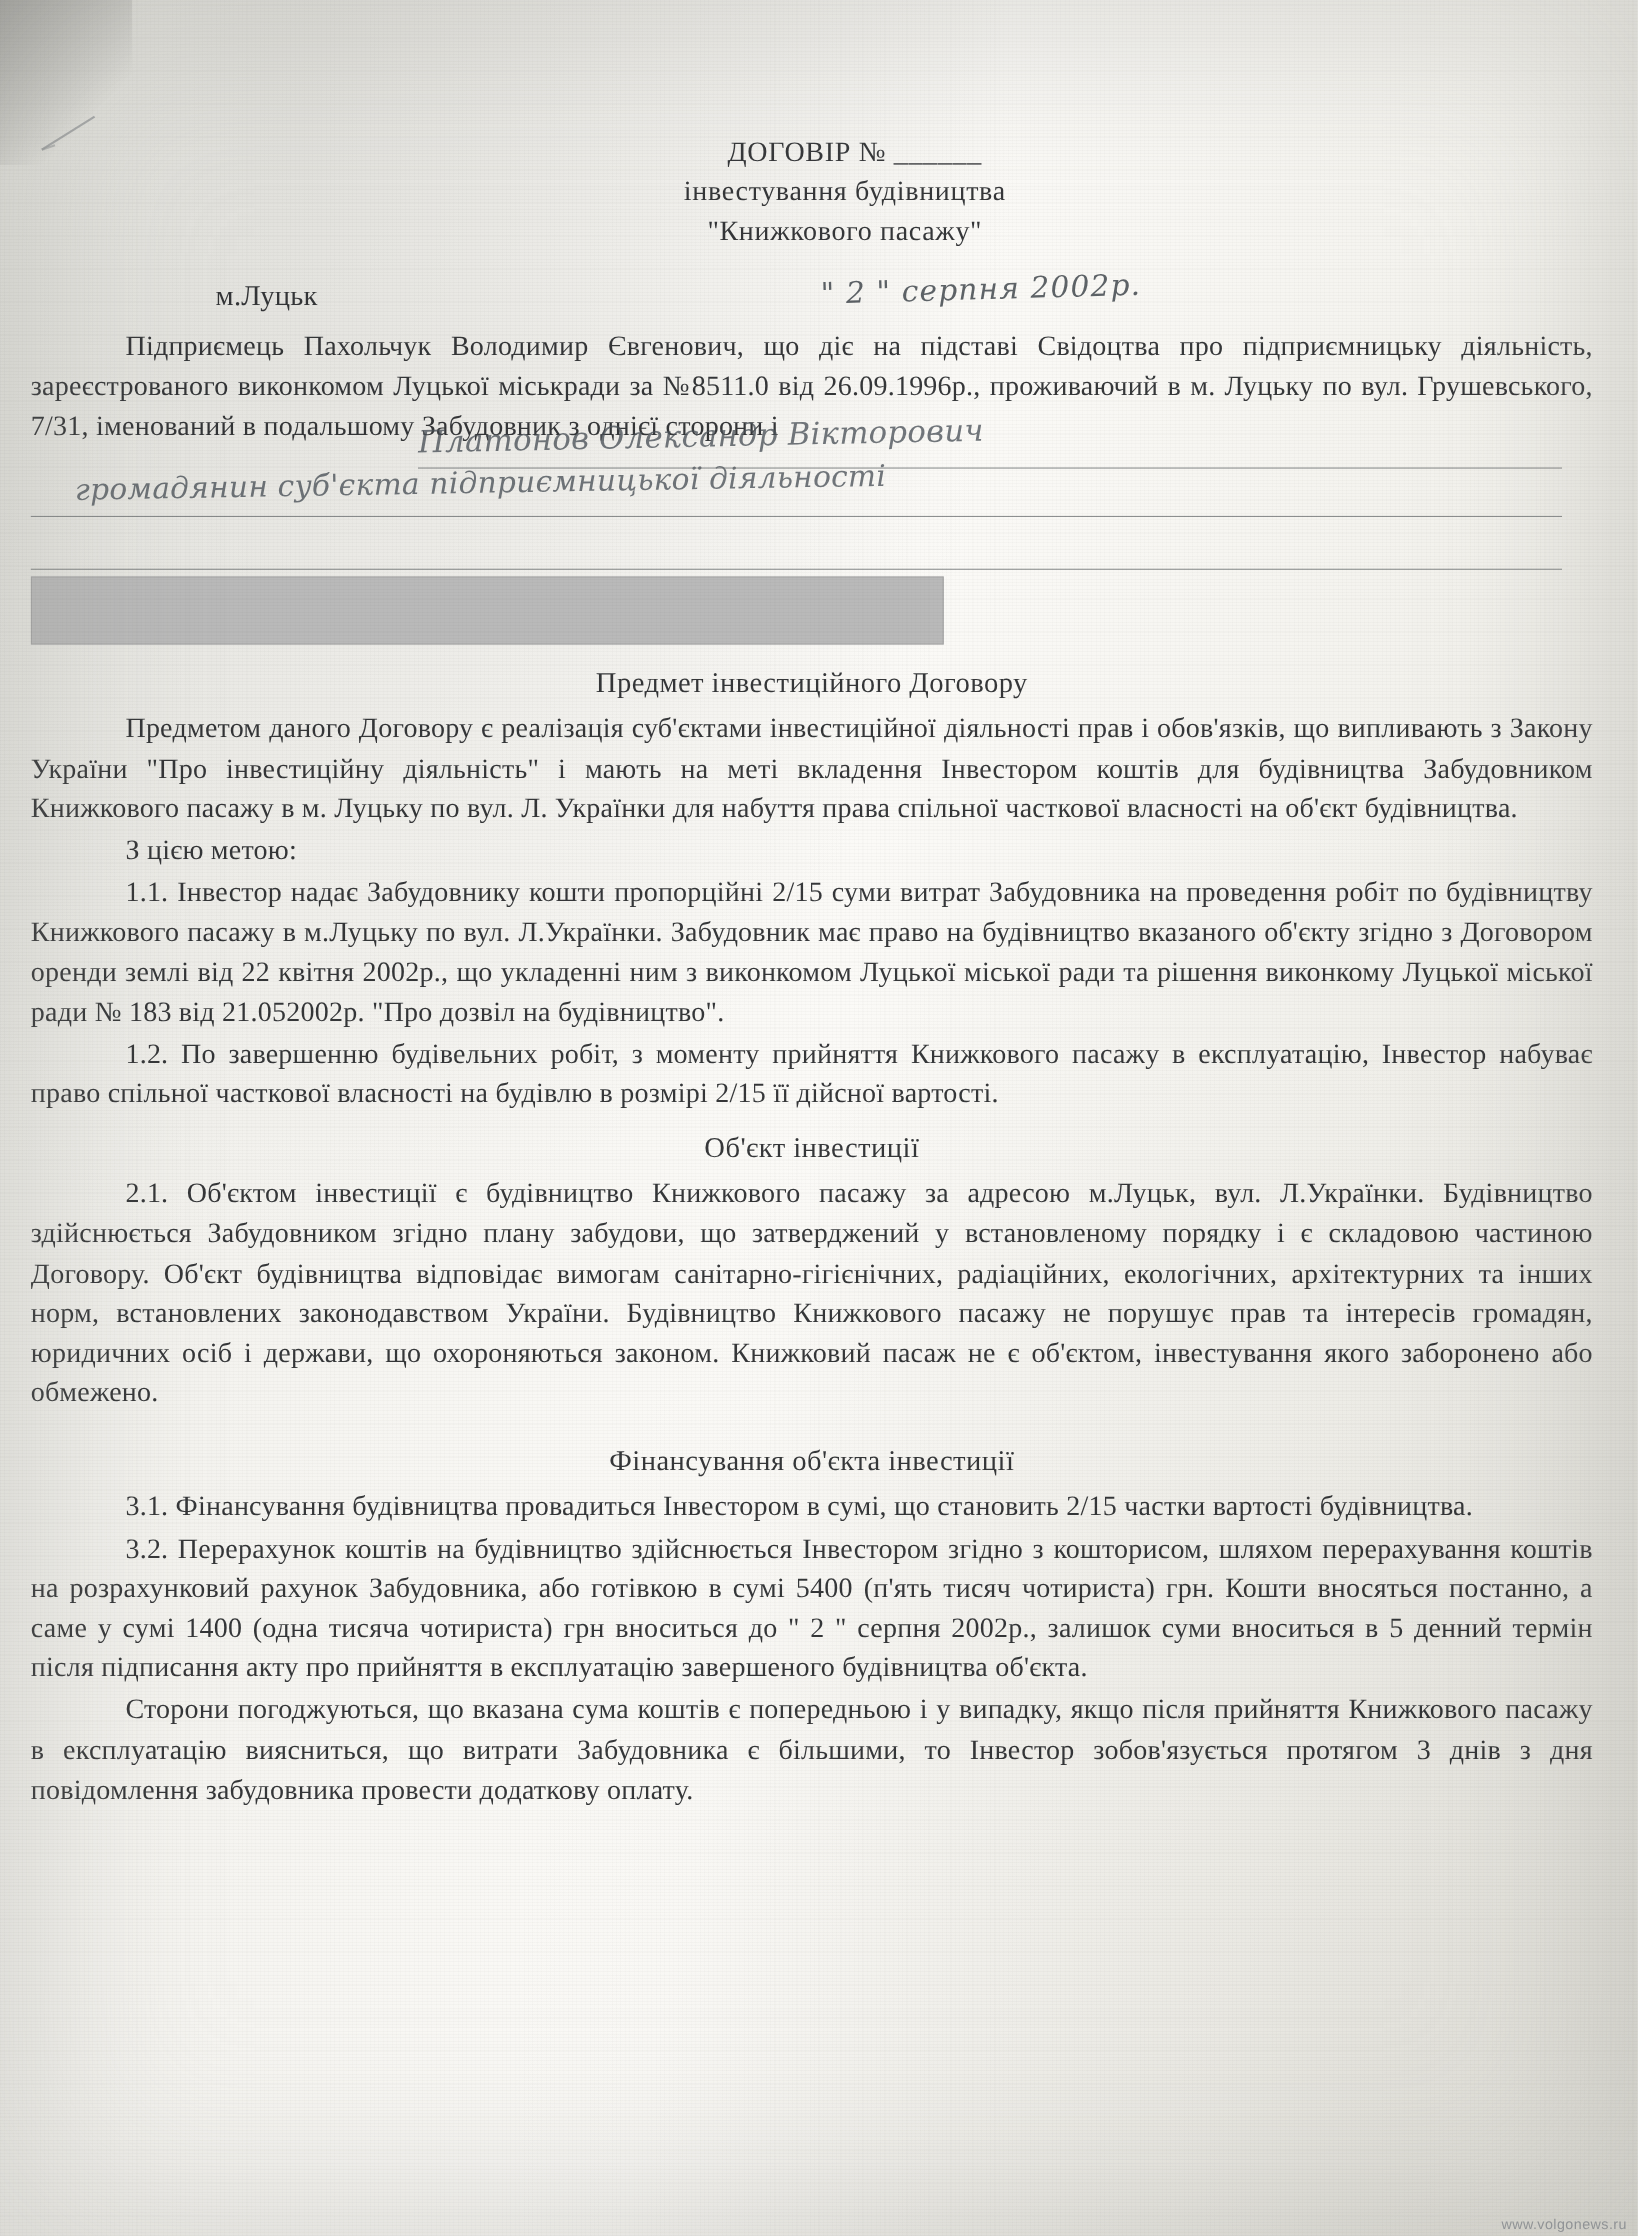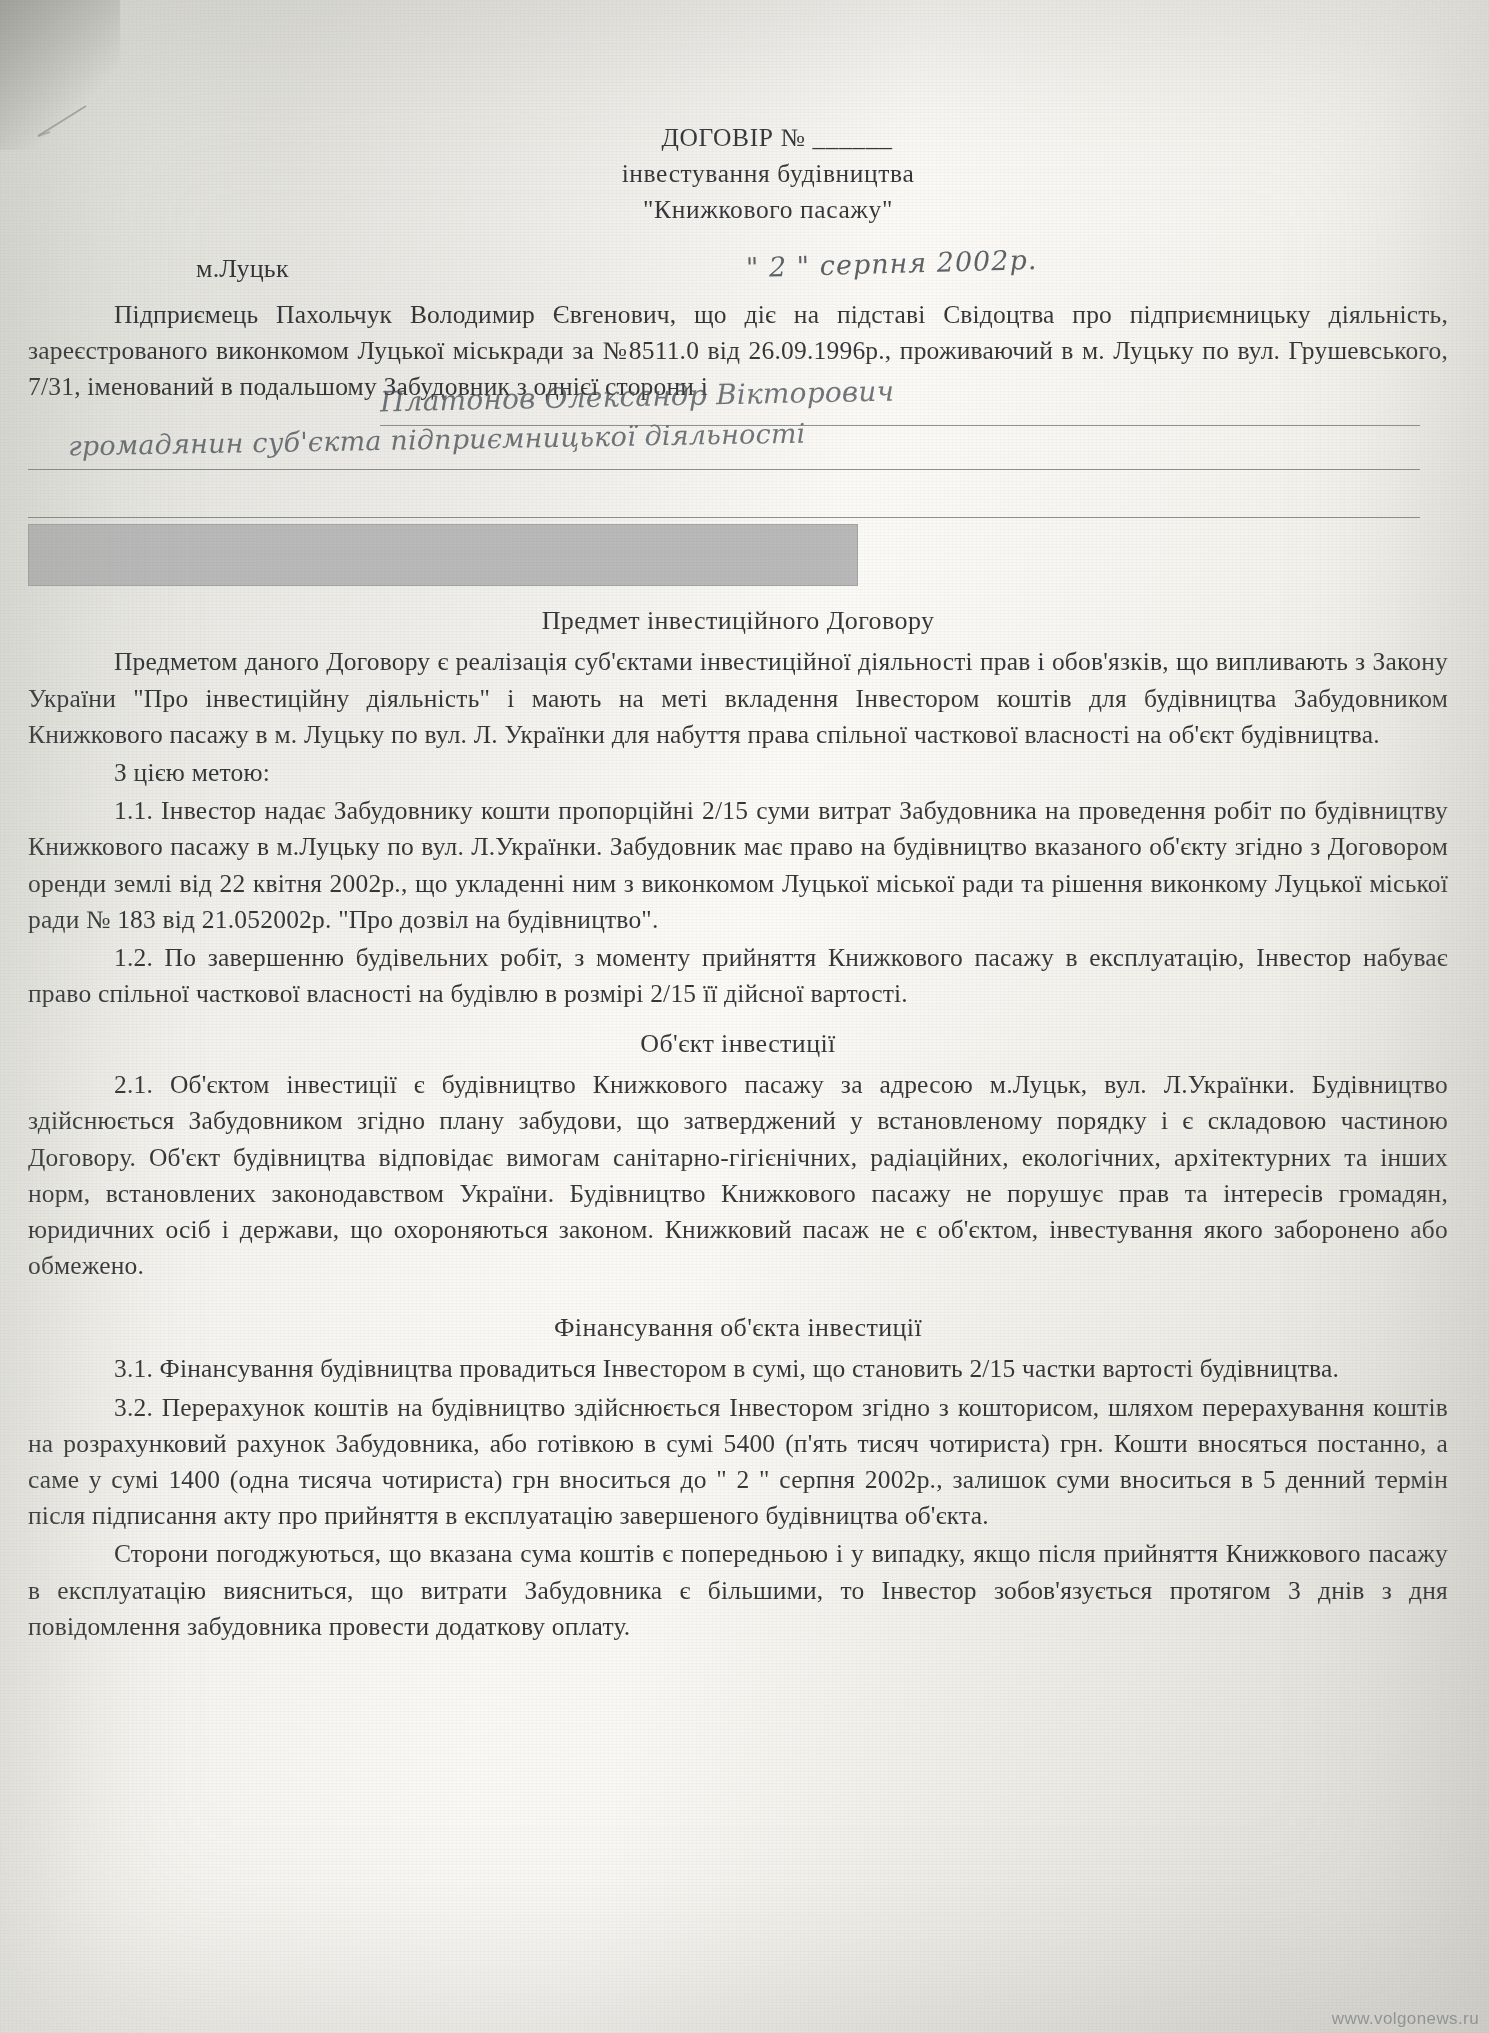--- a/index.html
+++ b/index.html
@@ -152,21 +152,21 @@
     left: 0; top: 0;
     width: 120px; height: 150px;
     background: linear-gradient(135deg, rgba(90,90,88,0.45) 0%, rgba(255,255,255,0) 70%);
     z-index: 6;
   }
   .watermark {
     position: absolute;
     right: 10px;
     bottom: 4px;
     font-family: "Liberation Sans", sans-serif;
-    font-size: 17px;
+    font-size: 13px;
     color: #7c8086;
     opacity: 0.75;
     letter-spacing: 0.4px;
     z-index: 45;
   }
 </style>
 </head>
 <body>
 
 <div id="page">

